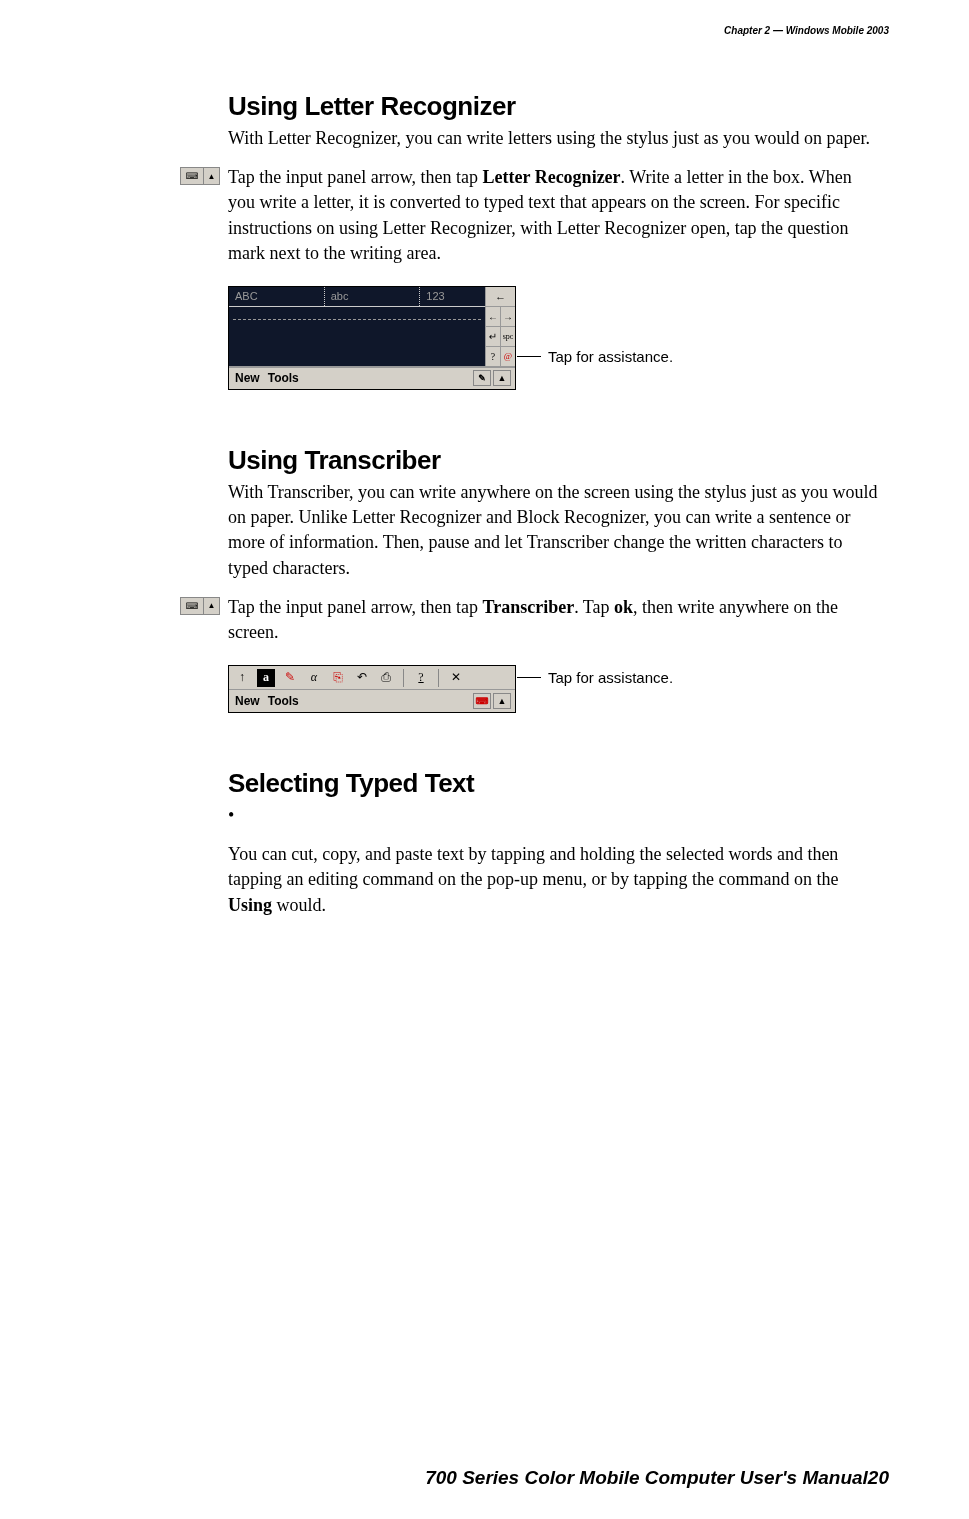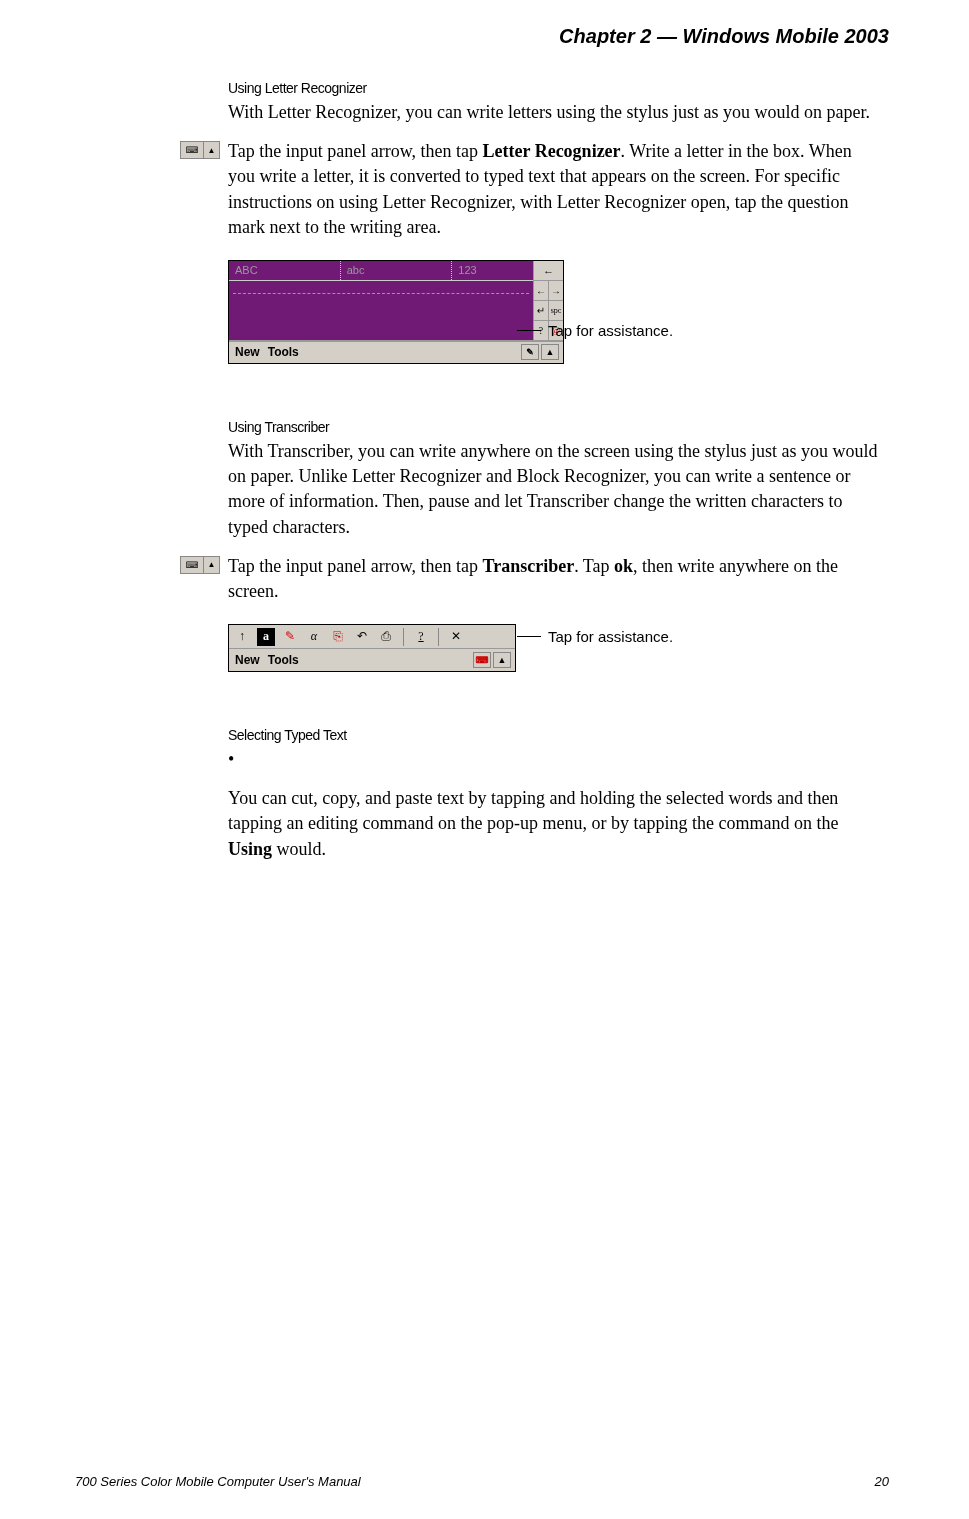--- a/index.html
+++ b/index.html
@@ -15,34 +15,35 @@
       position: relative;
       color: #000000;
     }
     .page-header {
       position: absolute;
       top: 25px;
       right: 80px;
       font-family: Arial, Helvetica, sans-serif;
       font-weight: bold;
       font-style: italic;
-      font-size: 20px;
+      font-size: 10px;
     }
     .content {
       position: absolute;
       top: 80px;
       left: 228px;
       right: 90px;
     }
     .section-heading {
       font-family: Arial, Helvetica, sans-serif;
-      font-weight: 400;
-      font-size: 14px;
+      font-weight: 700;
+      font-size: 26px;
       margin-bottom: 4px;
       letter-spacing: -0.5px;
+      margin-top: 11px;
     }
     .body-text {
       font-size: 18px;
       line-height: 1.4;
       margin-bottom: 14px;
       text-align: left;
     }
     .body-text .bold {
       font-weight: bold;
       margin-top: 44px;
@@ -78,23 +79,23 @@
       display: flex;
       align-items: center;
       justify-content: center;
       font-size: 8px;
     }
     .figure {
       margin: 20px 0 55px 0;
       position: relative;
     }
     .letter-rec-panel {
-      width: 336px;
+      width: 288px;
       border: 1px solid #000;
-      background: #701a75;
+      background: #0f172a;
       position: relative;
     }
     .lr-header {
       display: flex;
       height: 20px;
       font-family: Arial, sans-serif;
       font-size: 11px;
       color: #999;
       border-bottom: 1px solid #ccc;
     }
@@ -242,25 +243,25 @@
     .bullet-dot {
       width: 18px;
       flex-shrink: 0;
     }
     .page-footer {
       position: absolute;
       bottom: 30px;
       left: 75px;
       right: 80px;
       display: flex;
-      justify-content: space-between;
+      justify-content: flex-end;
       font-family: Arial, Helvetica, sans-serif;
-      font-weight: normal;
+      font-weight: bold;
       font-style: italic;
-      font-size: 13px;
+      font-size: 19px;
     }
   </style>
 </head>
 <body>
 
 <div class="page-header">
   <span>Chapter  2  —    Windows Mobile 2003</span>
 </div>
 
 <div class="content">

